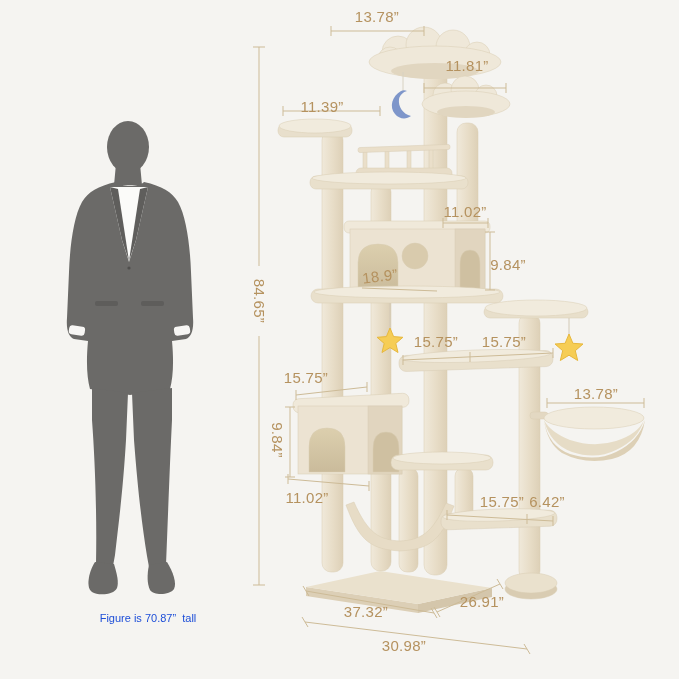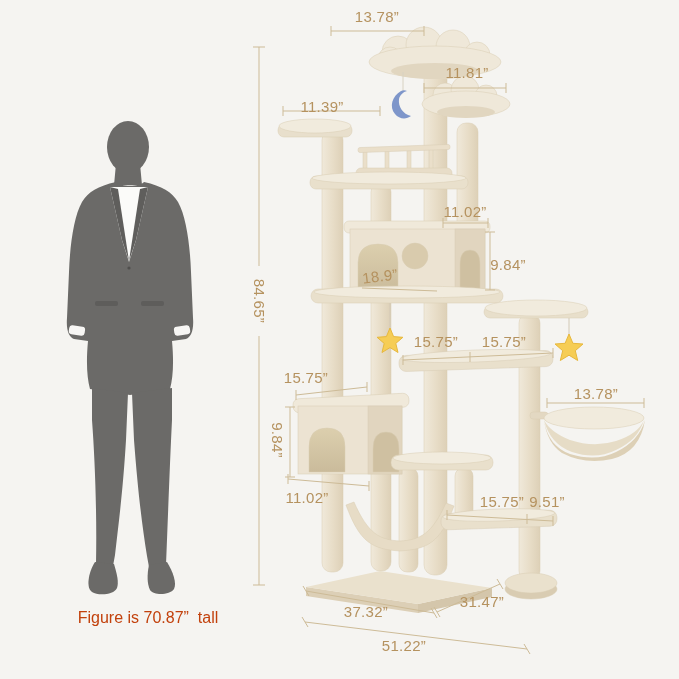--- a/index.html
+++ b/index.html
@@ -12,21 +12,21 @@
   .stage svg { position:absolute; left:0; top:0; }
   .dim {
     position:absolute; transform:translate(-50%,-50%);
     font-size:15px; color:#b5925f; letter-spacing:.3px; white-space:pre;
     font-family:"Liberation Sans", sans-serif;
   }
   .dim.rot  { transform:translate(-50%,-50%) rotate(90deg); }
   .dim.tilt { transform:translate(-50%,-50%) rotate(-7deg); }
   .caption {
     position:absolute; transform:translate(-50%,-50%);
-    font-size:16px; color:#c2410c; white-space:pre;
+    font-size:11px; color:#1d4ed8; white-space:pre;
     font-family:"Liberation Sans", sans-serif;
   }
 </style>
 </head>
 <body>
 
 <div class="stage">
 
 <svg width="679" height="679" viewBox="0 0 679 679">
   <defs>
@@ -210,33 +210,33 @@
 
     <path d="M306,591 L434,613 M303,586 L309,596 M431,608 L437,618"></path>
 
     <path d="M437,612 L500,584 M434,607 L440,617 M497,579 L503,589"></path>
 
     <path d="M305,622 L527,649 M302,617 L308,627 M524,644 L530,654"></path>
   </g>
 </svg>
 
 <div class="dim" style="left:377px;top:16px">13.78”</div>
-<div class="dim" style="left:467px;top:72px">11.81”</div>
+<div class="dim" style="left:467px;top:65px">11.81”</div>
 <div class="dim" style="left:322px;top:106px">11.39”</div>
 <div class="dim rot" style="left:259px;top:301px">84.65”</div>
 <div class="dim" style="left:465px;top:211px">11.02”</div>
 <div class="dim" style="left:508px;top:264px">9.84”</div>
 <div class="dim tilt" style="left:380px;top:276px">18.9”</div>
 <div class="dim" style="left:436px;top:341px">15.75”</div>
 <div class="dim" style="left:504px;top:341px">15.75”</div>
 <div class="dim" style="left:596px;top:393px">13.78”</div>
 <div class="dim" style="left:306px;top:377px">15.75”</div>
 <div class="dim rot" style="left:277px;top:440px">9.84”</div>
 <div class="dim" style="left:307px;top:497px">11.02”</div>
 <div class="dim" style="left:502px;top:501px">15.75”</div>
-<div class="dim" style="left:547px;top:501px">9.51”</div>
+<div class="dim" style="left:547px;top:501px">6.42”</div>
 <div class="dim" style="left:366px;top:611px">37.32”</div>
-<div class="dim" style="left:482px;top:601px">31.47”</div>
-<div class="dim" style="left:404px;top:645px">51.22”</div>
+<div class="dim" style="left:482px;top:601px">26.91”</div>
+<div class="dim" style="left:404px;top:645px">30.98”</div>
 
 <div class="caption" style="left:148px;top:618px">Figure is 70.87”  tall</div>
 
 </div>
 
 </body></html>

